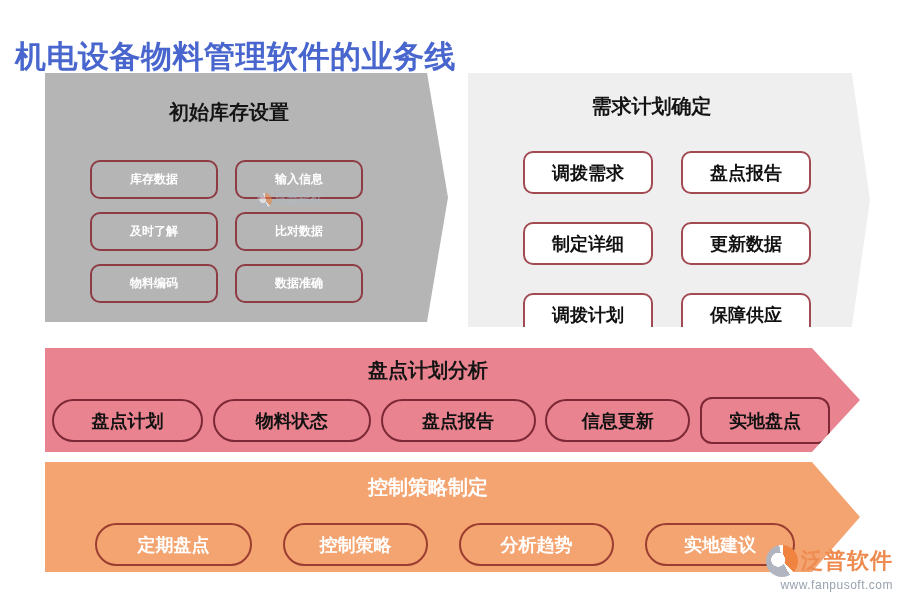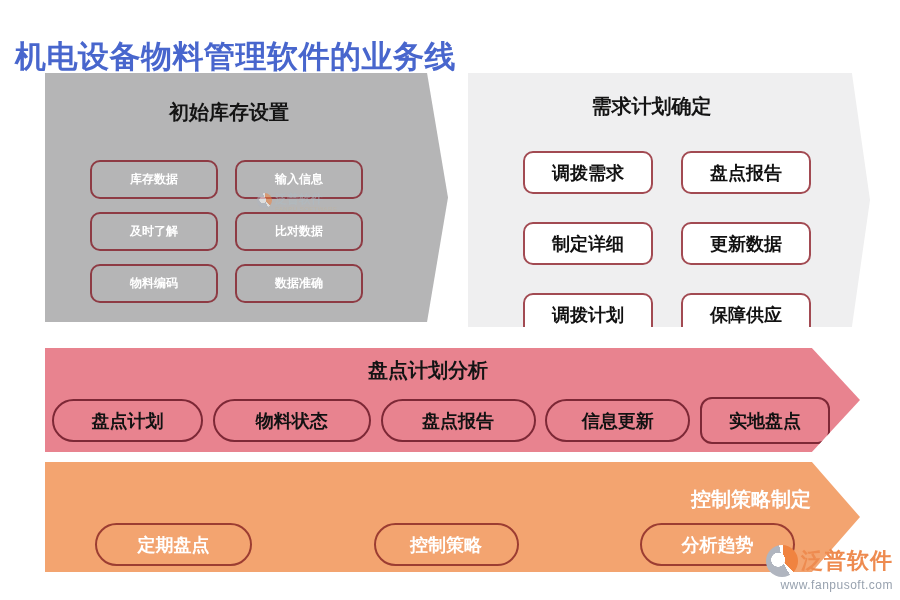--- a/index.html
+++ b/index.html
@@ -50,21 +50,21 @@
     clip-path:polygon(0 0, 94.1% 0, 100% 50%, 94.1% 100%, 0 100%);
   }
   .band-orange {
     top:462px; height:110px; background:#f3a470;
     clip-path:polygon(0 0, 94.1% 0, 100% 50%, 94.1% 100%, 0 100%);
   }
   .band-heading {
     position:absolute; top:9px; left:0; width:94%; text-align:center;
     font-size:20px; font-weight:bold; color:#141414;
   }
-  .band-orange .band-heading { color:#ffffff; top:24px;text-align:right; }
+  .band-orange .band-heading { color:#ffffff; top:12px; }
   .pill-row { position:absolute; display:flex; justify-content:space-between; }
   .band-pink .pill-row { left:7px; top:51px; width:778px; }
   .band-orange .pill-row { left:50px; top:61px; width:700px; }
   .pill {
     height:43px; border:2px solid #7d2836; border-radius:22px; background:transparent;
     display:flex; align-items:center; justify-content:center;
     font-weight:bold; font-size:18px; color:#121212; cursor:pointer;
   }
   .band-pink .pill:nth-child(1){ width:151px; }
   .band-pink .pill:nth-child(2){ width:158px; }
@@ -148,20 +148,21 @@
       <div class="pill">实地盘点</div>
     </div>
   </div>
 
   <div class="band band-orange">
     <div class="band-heading">控制策略制定</div>
     <div class="pill-row">
       <div class="pill">定期盘点</div>
       <div class="pill">控制策略</div>
       <div class="pill">分析趋势</div>
+      <div class="pill">实地建议</div>
     </div>
   </div>
 
   <div class="brand">
     <div class="brand-row">
       <span class="logo"></span>
       <span class="brand-name">泛普软件</span>
     </div>
     <div class="brand-url">www.fanpusoft.com</div>
   </div>

